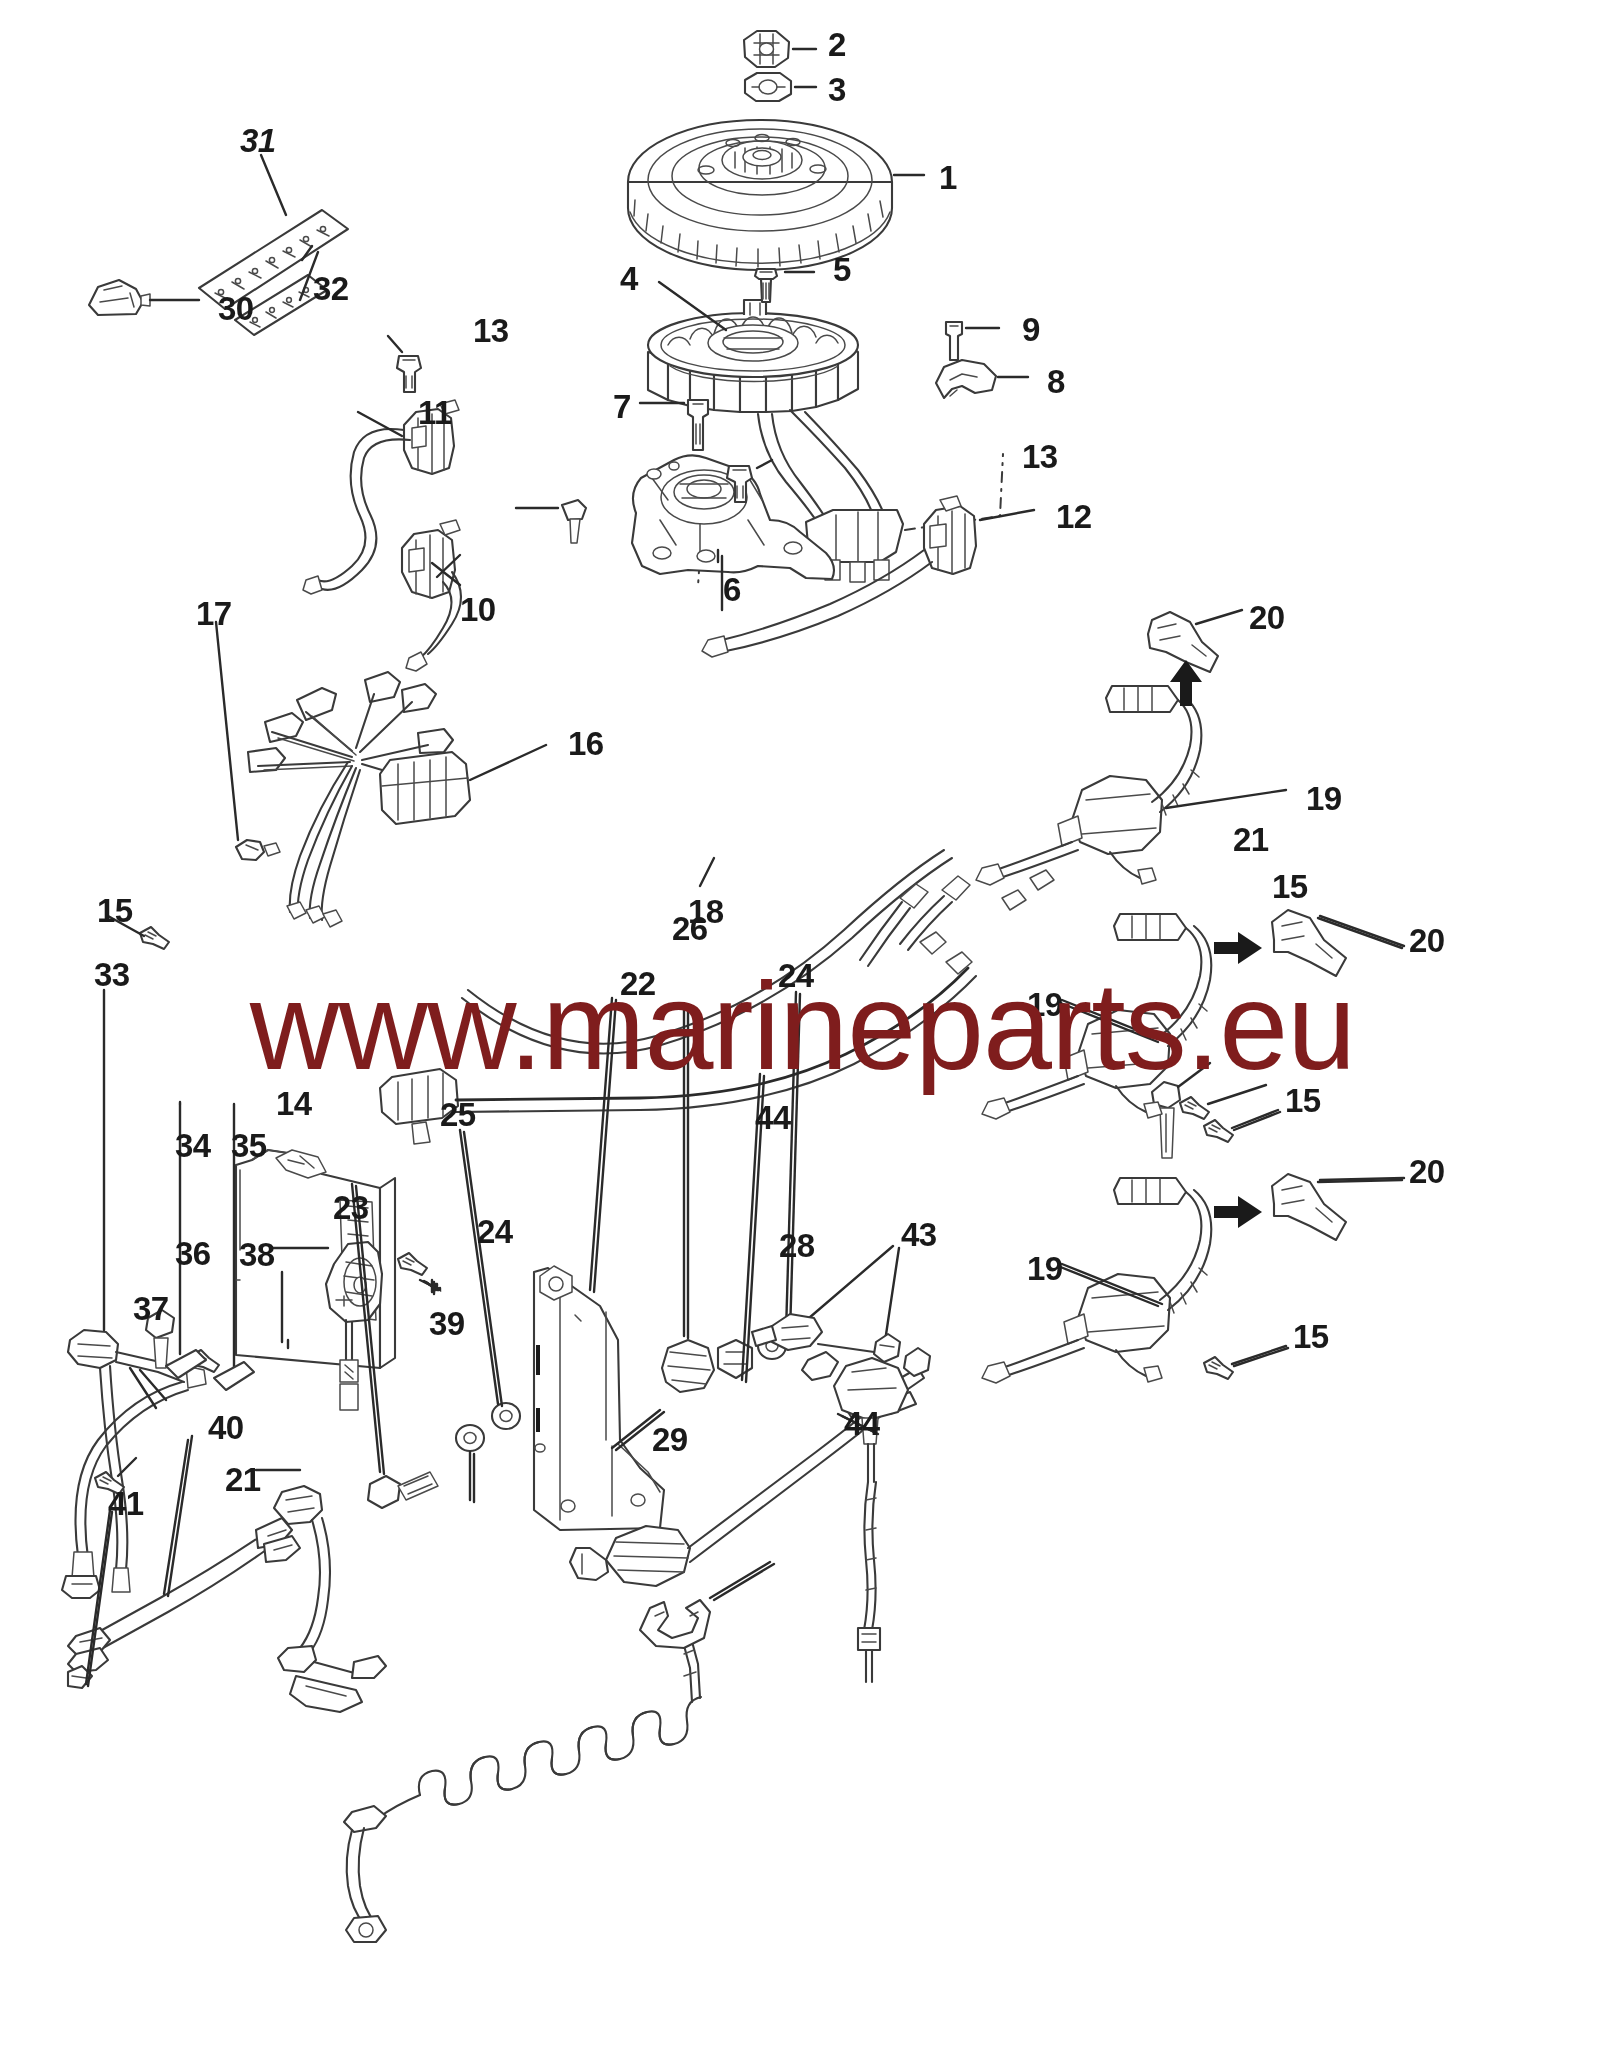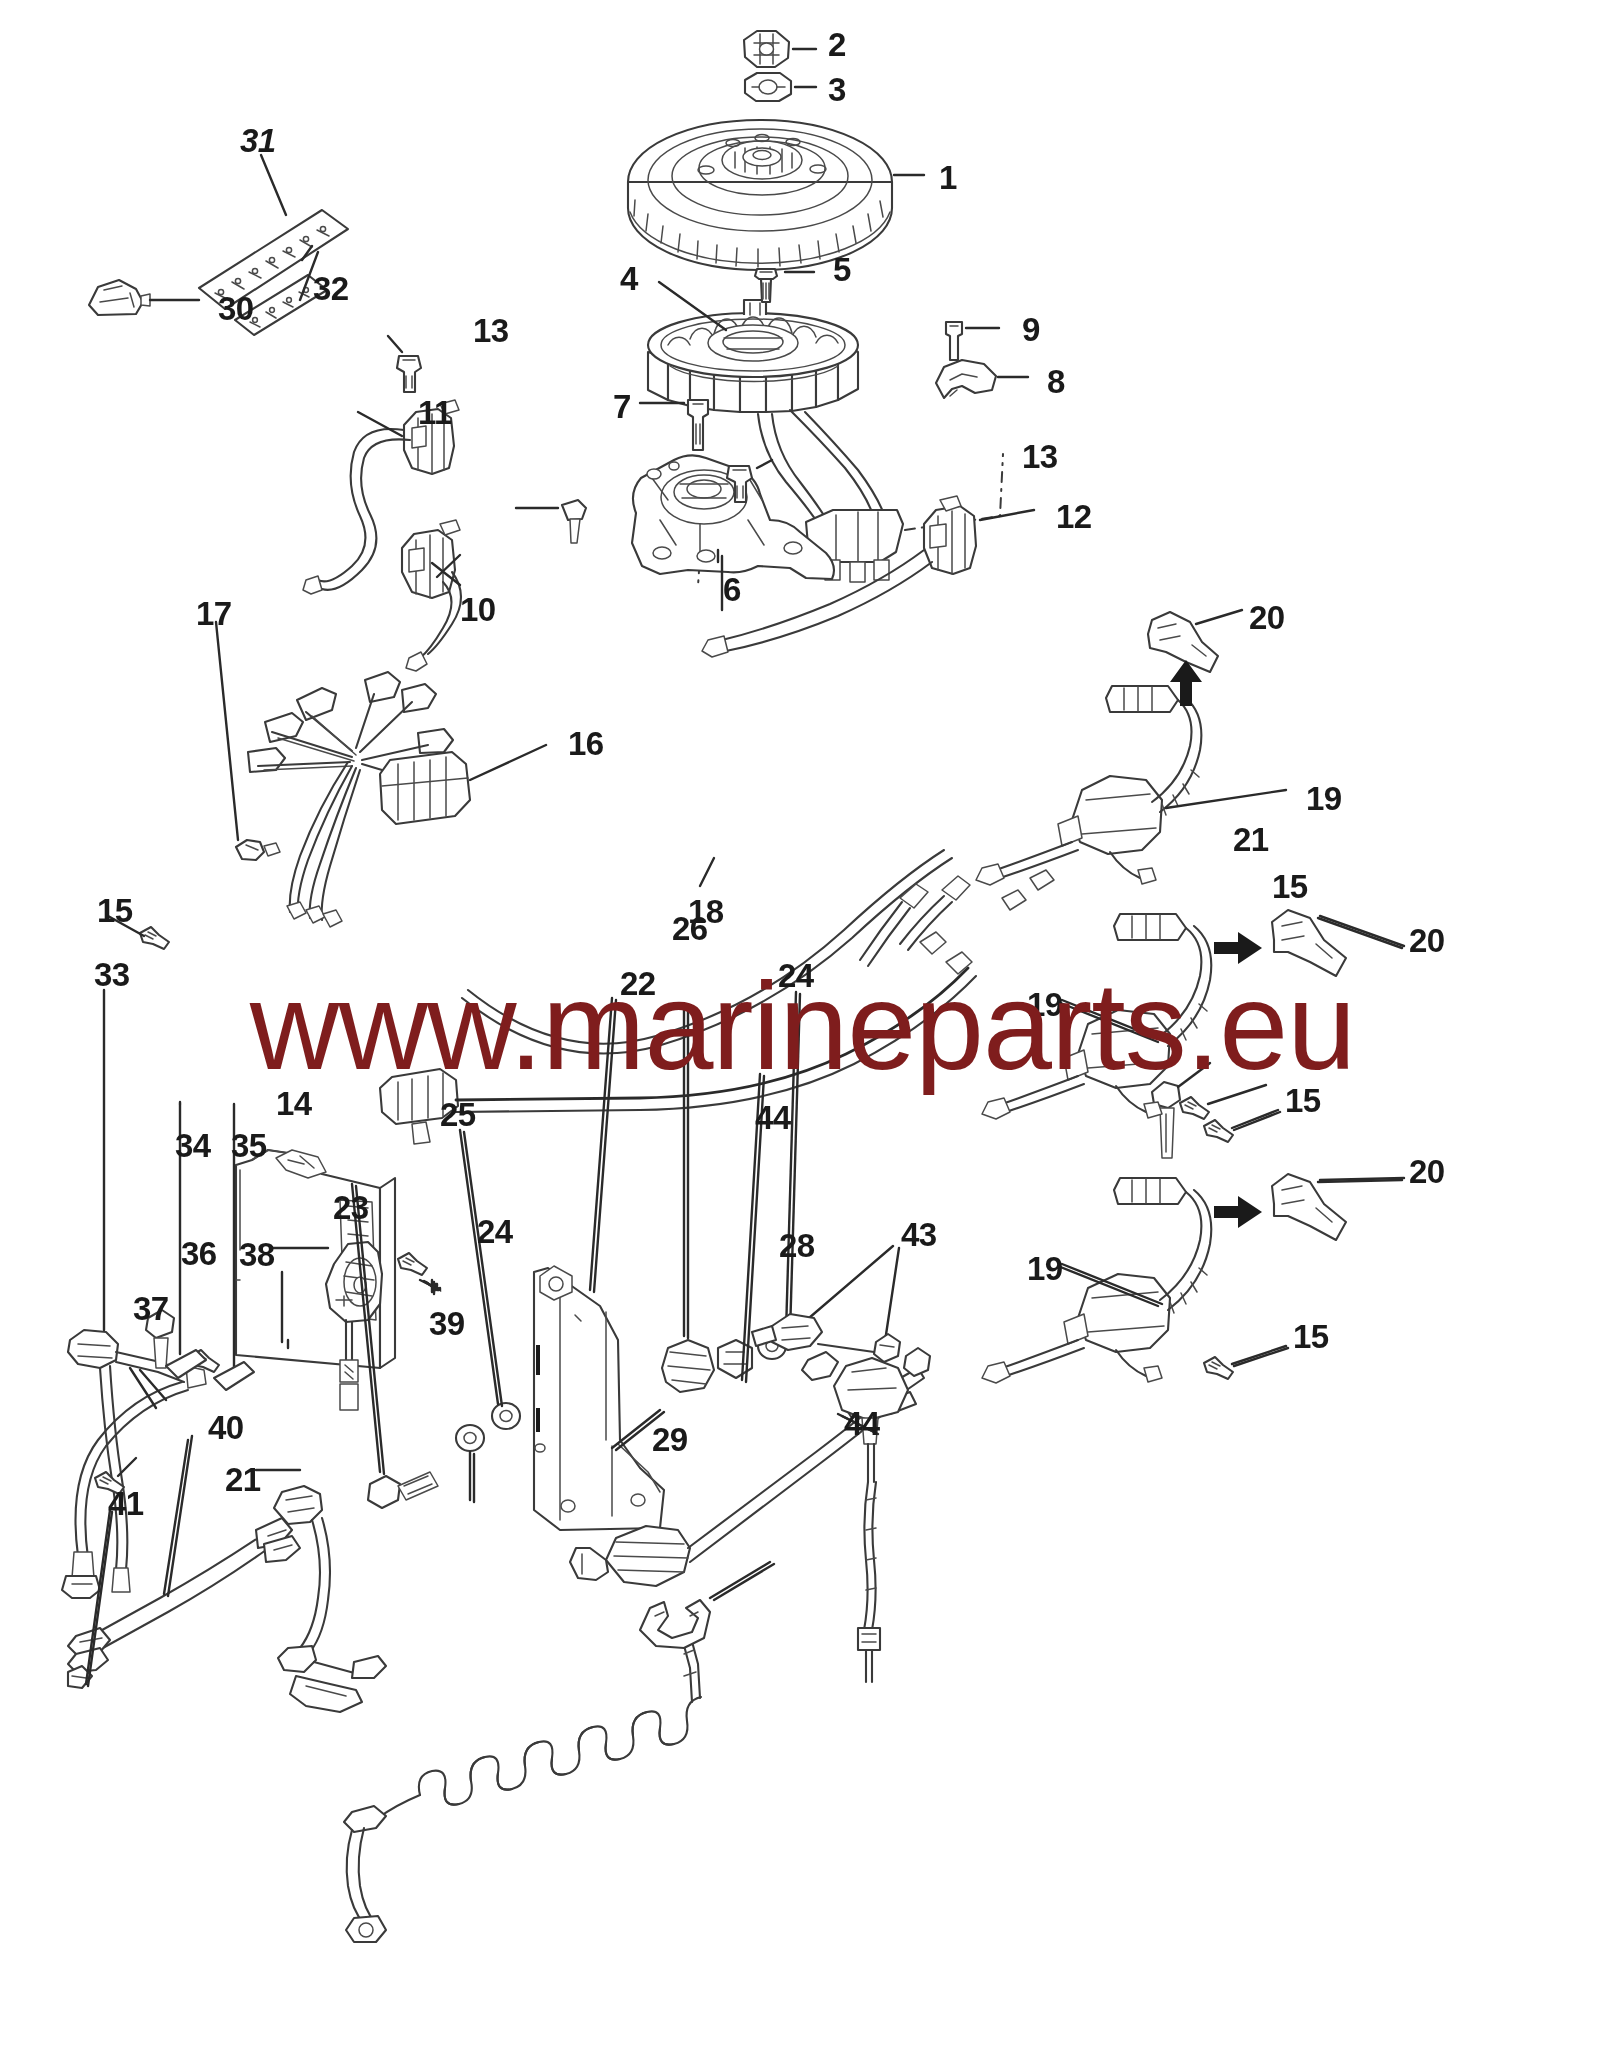--- a/index.html
+++ b/index.html
@@ -815,21 +815,21 @@
     <span class="callout" style="left:672px; top:912px;">26</span>
     <span class="callout" style="left:755px; top:1101px;">44</span>
     <span class="callout" style="left:779px; top:1229px;">28</span>
     <span class="callout" style="left:636px; top:1423px;margin-left:16px;">29</span>
     <span class="callout" style="left:218px; top:292px;">30</span>
     <span class="callout" style="left:240px; top:124px;font-style:italic;">31</span>
     <span class="callout" style="left:313px; top:272px;">32</span>
     <span class="callout" style="left:94px;  top:958px;">33</span>
     <span class="callout" style="left:175px; top:1129px;">34</span>
     <span class="callout" style="left:231px; top:1129px;">35</span>
-    <span class="callout" style="left:175px; top:1237px;margin-left:6px;">36</span>
+    <span class="callout" style="left:175px; top:1237px;">36</span>
     <span class="callout" style="left:133px; top:1292px;">37</span>
     <span class="callout" style="left:239px; top:1238px;">38</span>
     <span class="callout" style="left:429px; top:1307px;">39</span>
     <span class="callout" style="left:208px; top:1411px;">40</span>
     <span class="callout" style="left:108px; top:1487px;">41</span>
     <span class="callout" style="left:225px; top:1463px;">21</span>
     <span class="callout" style="left:901px; top:1218px;">43</span>
     <span class="callout" style="left:844px; top:1407px;">44</span>
   </div>
 

